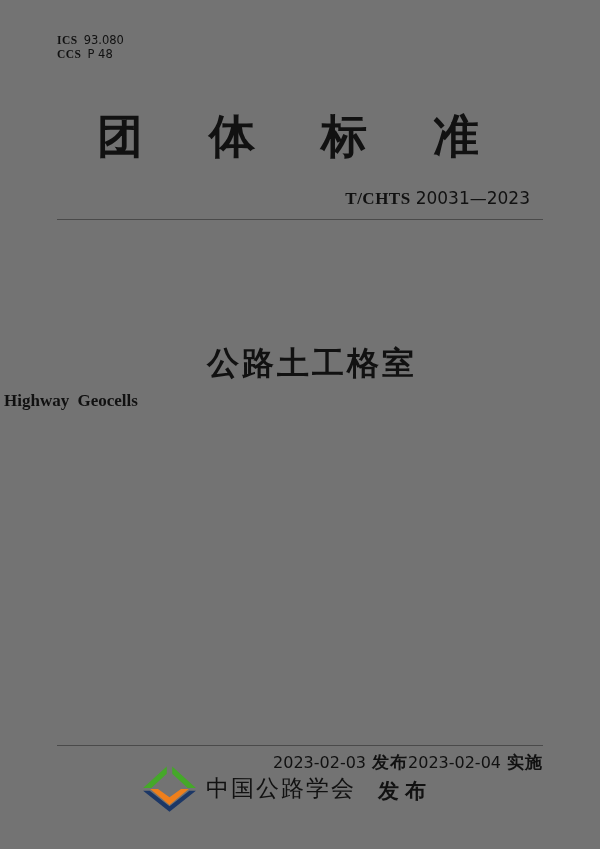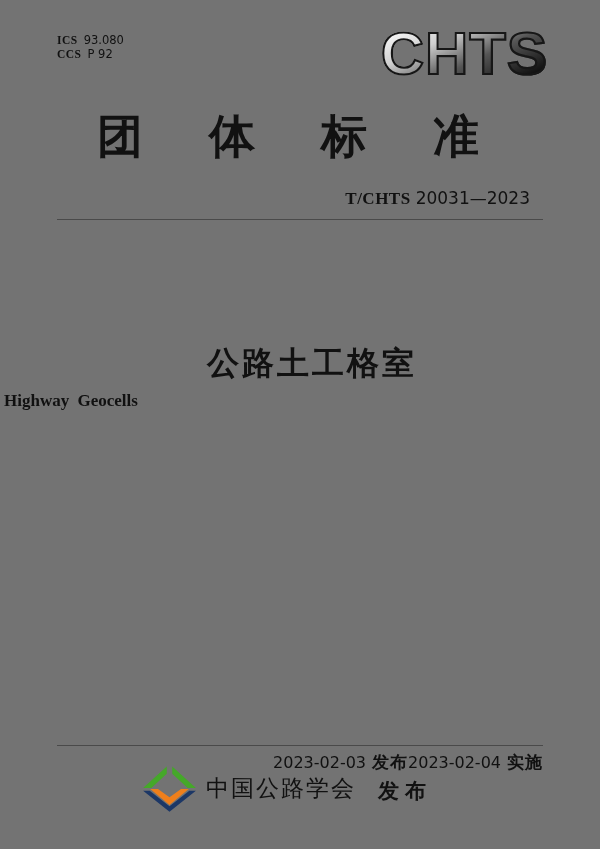--- a/index.html
+++ b/index.html
@@ -64,25 +64,24 @@
 </head>
 <body>
 
 <div class="page">
 
   <div class="codes">
     <div>
       <span class="code-label">ICS</span><span class="code-value">93.080</span>
     </div>
     <div>
-      <span class="code-label">CCS</span><span class="code-value">P 92</span>
+      <span class="code-label">CCS</span><span class="code-value">P 48</span>
     </div>
   </div>
 
-  <div class="chts">CHTS</div>
 
   <div class="banner">
     <span>团</span>
     <span>体</span>
     <span>标</span>
     <span>准</span>
   </div>
 
   <div class="std-number">
     <span class="std-prefix">T/CHTS</span><span class="std-digits">20031—2023</span>

